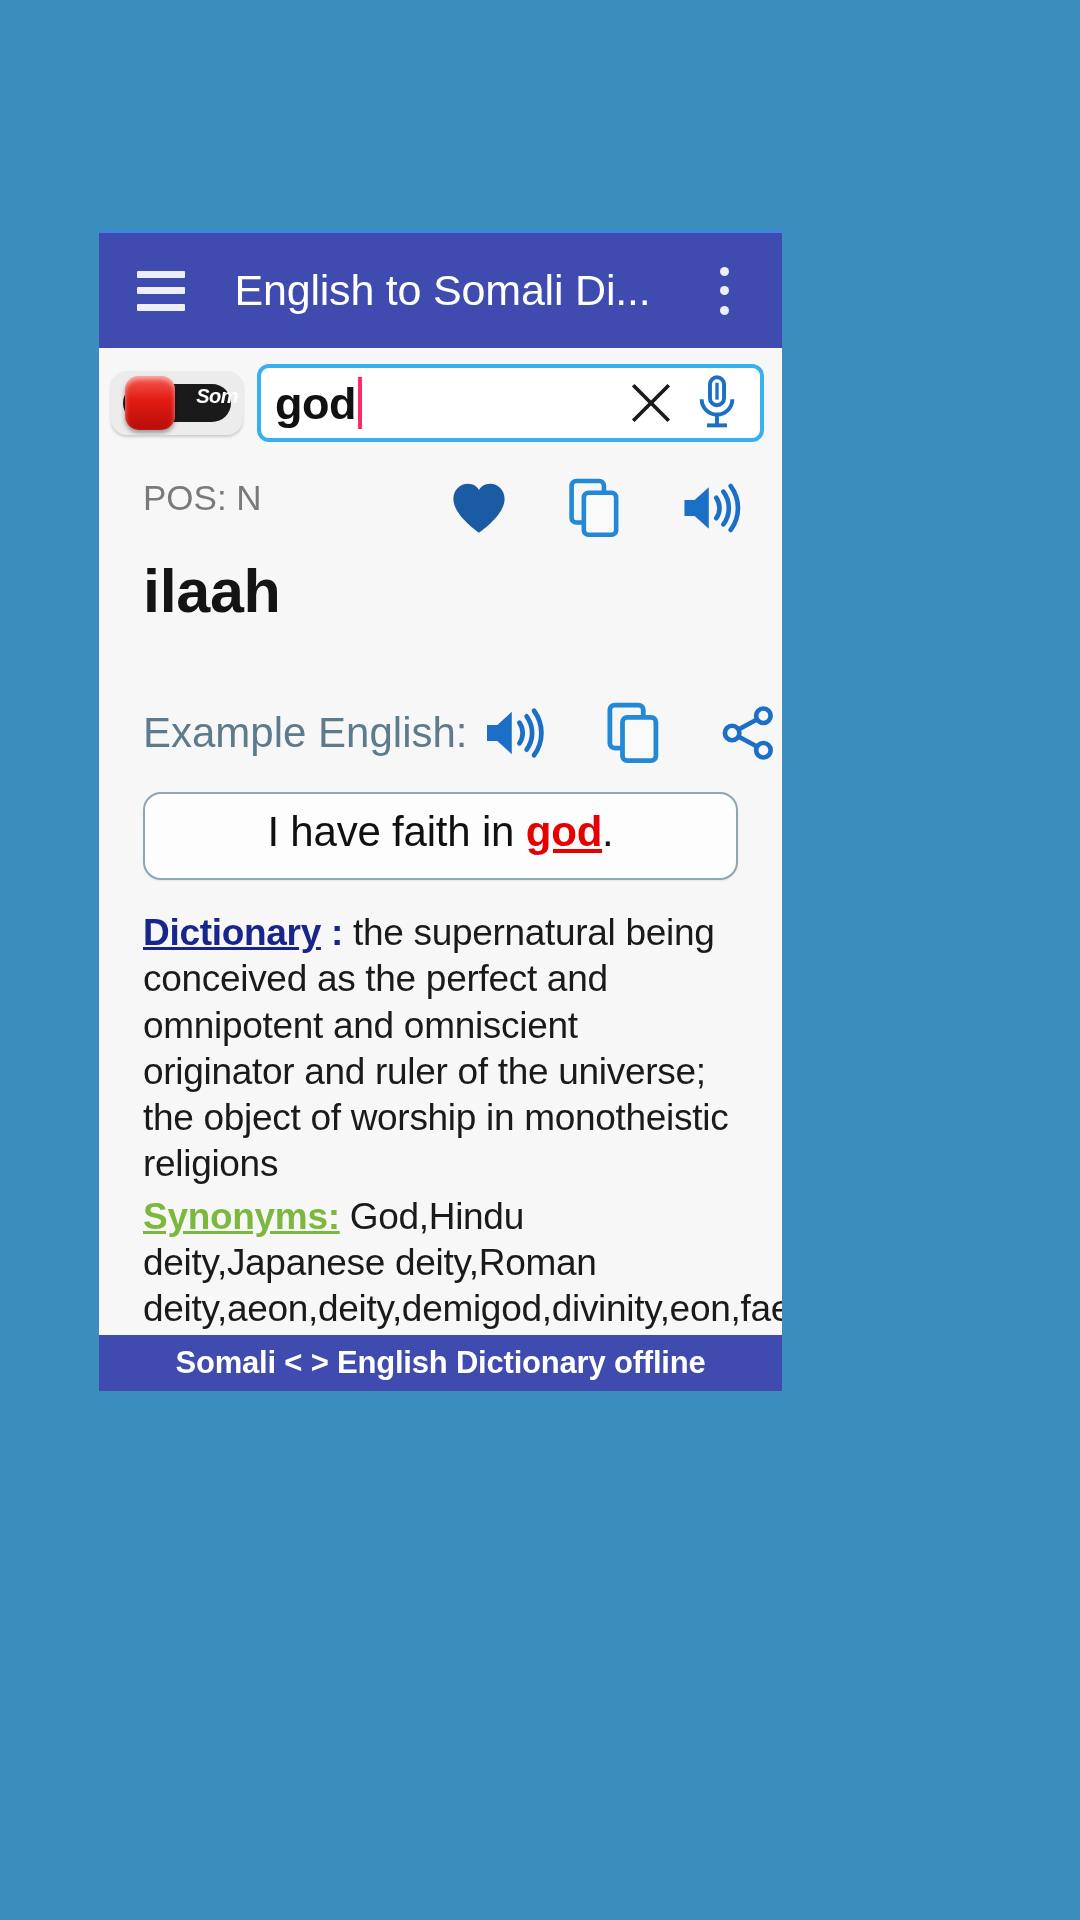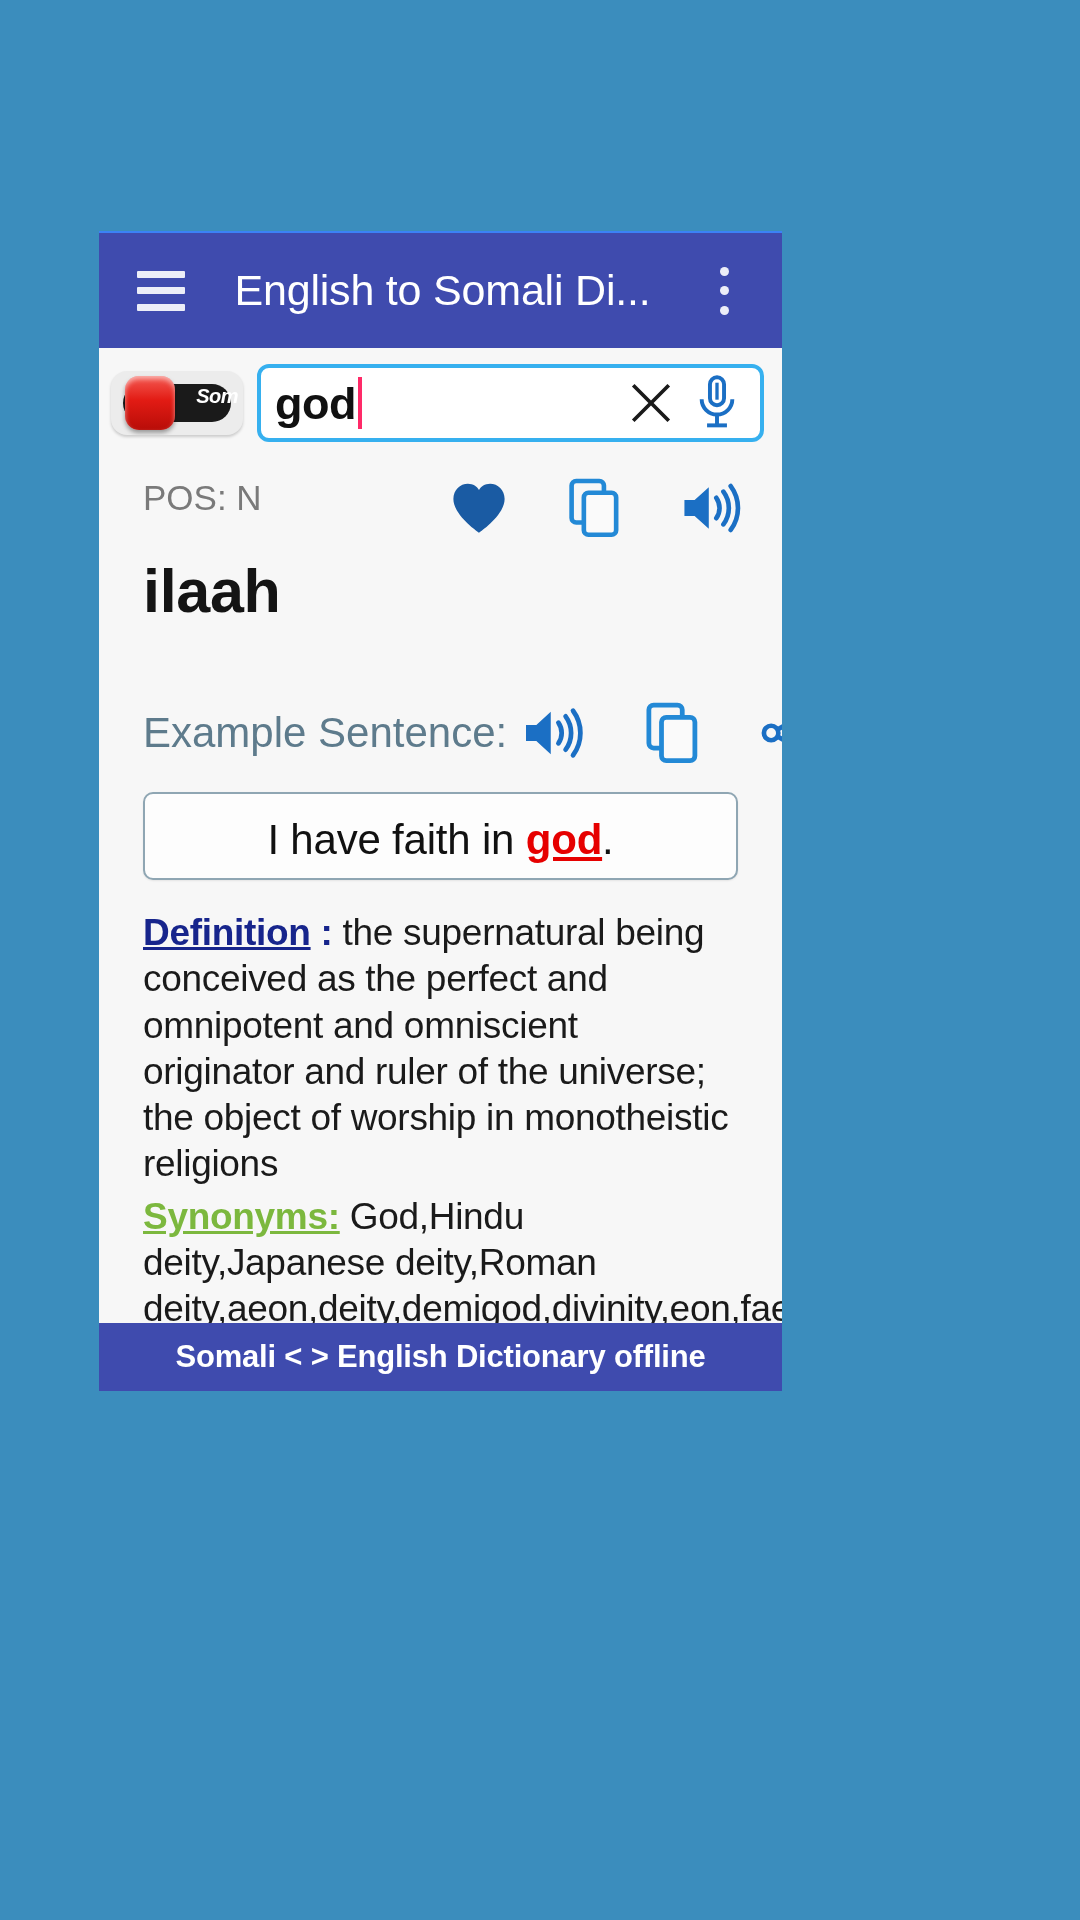--- a/index.html
+++ b/index.html
@@ -220,24 +220,24 @@
     align-items: center;
     margin-left: 14px;
     gap: 60px;
     flex: 1 1 auto;
   }
 
   #sentence-box {
     margin: 28px 44px 0 44px;
     min-height: 88px;
     border: 2px solid #8fa6b3;
-    border-radius: 10px;
+    border-radius: 18px;
     background: #fdfdfd;
     display: flex;
-    align-items: flex-end;
+    align-items: flex-start;
     justify-content: center;
     padding: 14px 18px;
     box-sizing: border-box;
     box-shadow: 0 1px 2px rgba(0,0,0,.08);
   }
   #sentence-text {
     font-size: 42px;
     color: #111111;
     text-align: center;
     letter-spacing: -0.2px;
@@ -273,21 +273,21 @@
     font-weight: bold;
     text-decoration: underline;
   }
 
   
   #footer {
     position: absolute;
     left: 0;
     bottom: 0;
     width: 683px;
-    height: 68px;
+    height: 56px;
     background: #3f4bae;
     display: flex;
     align-items: center;
     justify-content: center;
   }
   #footer-text {
     color: #ffffff;
     font-size: 31px;
     font-weight: bold;
     letter-spacing: -0.2px;
@@ -371,21 +371,21 @@
             <path d="M22.9 2.1 a16.6 16.6 0 0 1 0 19.8" fill="none" stroke="#1b6fc4" stroke-width="2.1" stroke-linecap="round"></path>
           </svg>
         </div>
 
       </div>
     </div>
 
     <div id="headword">ilaah</div>
 
     <div id="example-row">
-      <div id="example-label">Example Sentence:</div>
+      <div id="example-label">Example English:</div>
       <div id="example-actions">
 
         <div class="icon-btn">
           <svg width="64" height="54" viewBox="0 0 28 24" aria-hidden="true">
             <path d="M2 8.4 h4.6 L13 2.6 v18.8 L6.6 15.6 H2 Z" fill="#1b6fc4"></path>
             <path d="M16.4 7.4 a8 8 0 0 1 0 9.2" fill="none" stroke="#1b6fc4" stroke-width="2.1" stroke-linecap="round"></path>
             <path d="M19.6 4.6 a12.4 12.4 0 0 1 0 14.8" fill="none" stroke="#1b6fc4" stroke-width="2.1" stroke-linecap="round"></path>
             <path d="M22.9 2.1 a16.6 16.6 0 0 1 0 19.8" fill="none" stroke="#1b6fc4" stroke-width="2.1" stroke-linecap="round"></path>
           </svg>
         </div>
@@ -407,21 +407,21 @@
           </svg>
         </div>
 
       </div>
     </div>
 
     <div id="sentence-box">
       <div id="sentence-text"><span>I have faith in </span><span class="kw">god</span><span>.</span></div>
     </div>
 
-    <div id="definition-block"><span class="lbl-definition">Definition</span><span class="colon-def"> : </span><span>the supernatural being conceived as the perfect and omnipotent and omniscient originator and ruler of the universe; the object of worship in monotheistic religions</span></div>
+    <div id="definition-block"><span class="lbl-definition">Dictionary</span><span class="colon-def"> : </span><span>the supernatural being conceived as the perfect and omnipotent and omniscient originator and ruler of the universe; the object of worship in monotheistic religions</span></div>
 
     <div id="synonyms-block"><span class="lbl-synonyms">Synonyms:</span><span> God,Hindu deity,Japanese deity,Roman deity,aeon,deity,demigod,divinity,eon,faerie,faery,fay,golden calf,straw man,strawman,trickster,wax figure,waxwork,zombi,zombie</span></div>
 
   </div>
 
   <div id="footer">
     <div id="footer-text">Somali &lt; &gt; English Dictionary offline</div>
   </div>
 
 </div>

